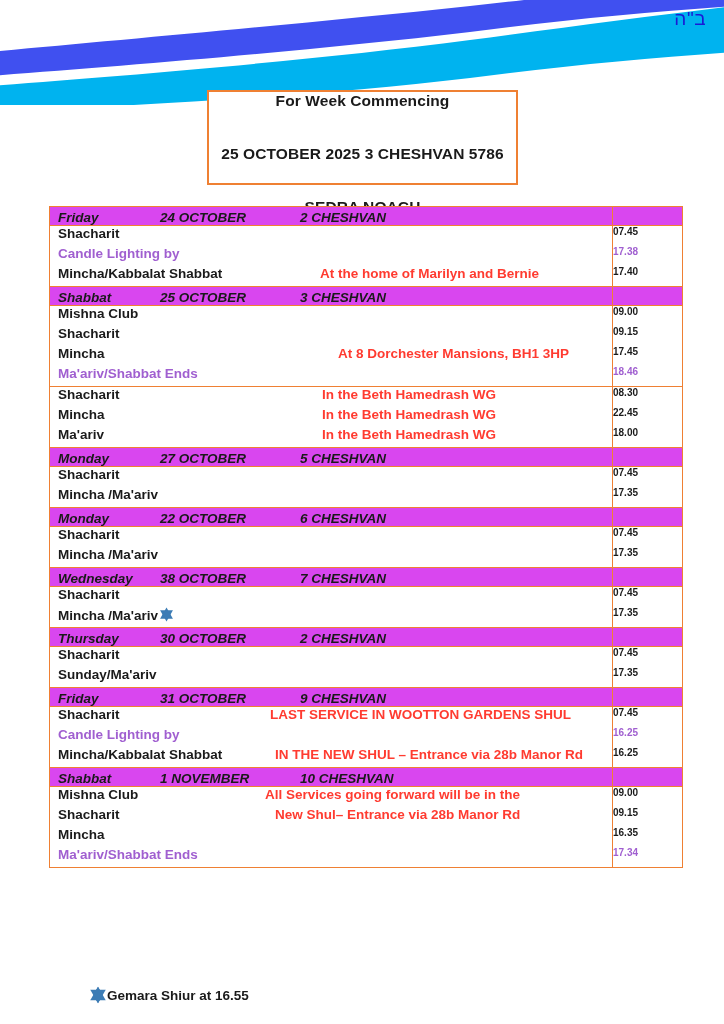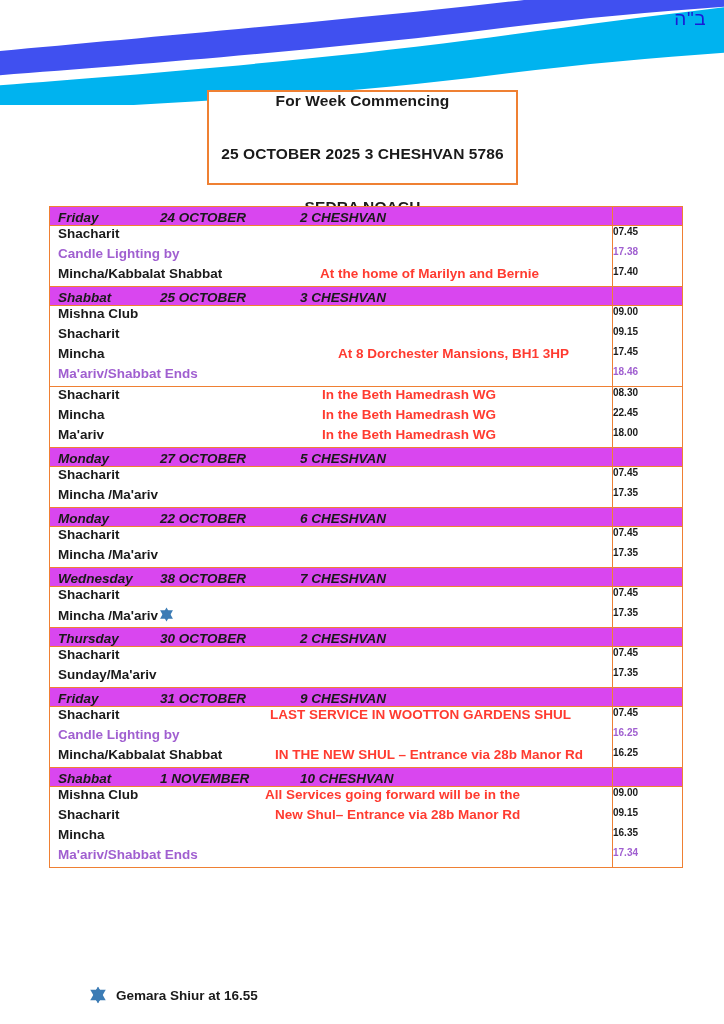--- a/index.html
+++ b/index.html
@@ -153,21 +153,21 @@
   .star {
     display: inline-block;
     vertical-align: -2px;
     margin-left: 1px;
   }
 
   
   #legend {
     position: absolute;
     left: 88px; top: 986px;
-    display: flex; align-items: center; gap: 9px;
+    display: flex; align-items: center; 
   }
   #legend-text {
     font-size: 13.5px; font-weight: 700; color: #1a1a1a;
   }
 </style>
 </head>
 <body>
 
 <div id="page">
 

